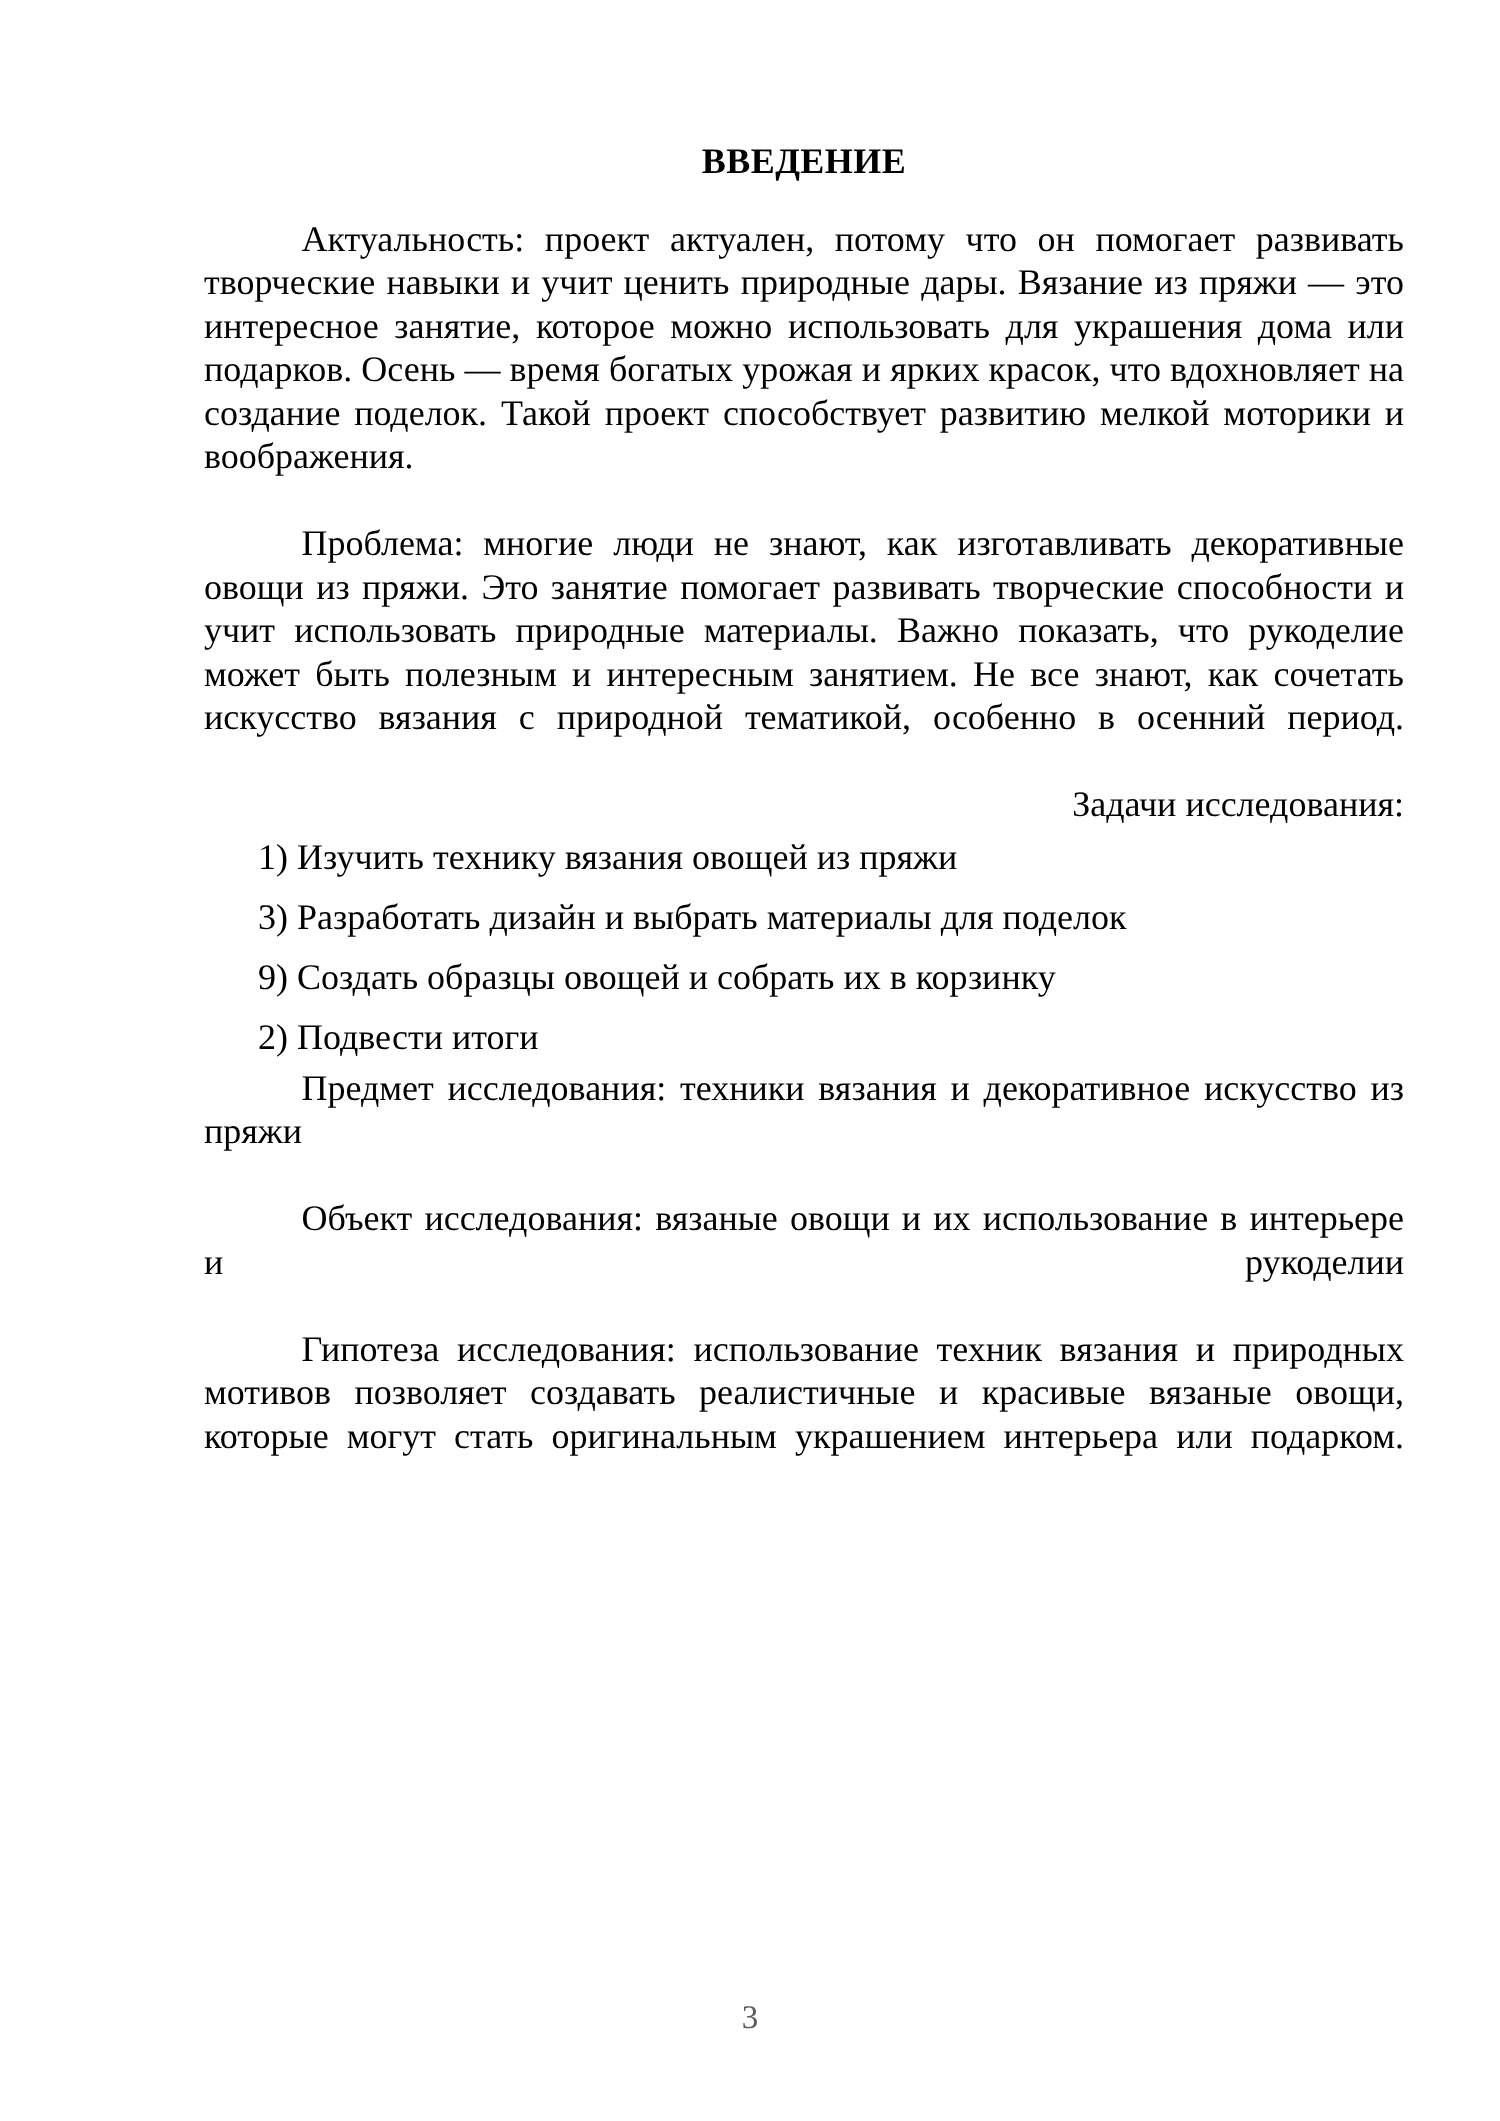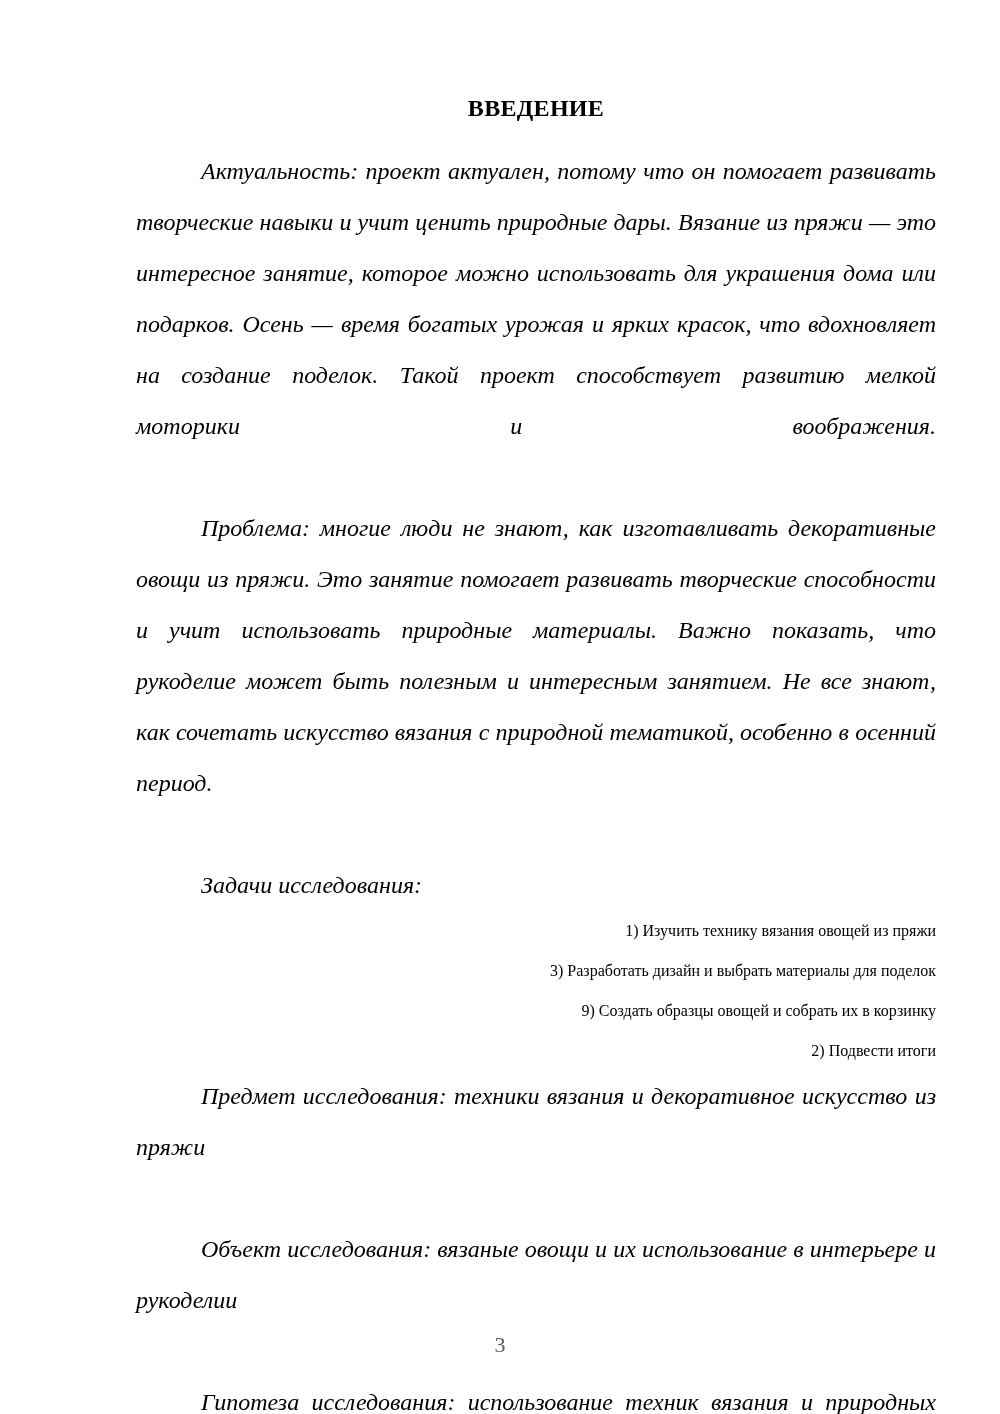--- a/index.html
+++ b/index.html
@@ -37,53 +37,52 @@
     font-size: 24px;
     font-weight: bold;
     text-align: center;
     line-height: 40px;
     margin: 0 0 18px 0;
     letter-spacing: 0.3px;
   }
 
   .para {
     font-size: 24px;
-    line-height: 51px;
+    line-height: 29px;
     text-align: justify;
     text-justify: inter-word;
     text-indent: 65px;
     margin: 0;
     hyphens: none;
-    font-style: italic;
   }
 
   
   .para::after {
     content: "";
     display: inline-block;
     width: 100%;
   }
 
   .para.plain {
-    text-align: left;
+    text-align: right;
   }
   .para.plain::after {
     content: none;
   }
 
   .list {
     list-style: none;
     margin: 0;
     padding: 0;
   }
 
   .list-item {
-    font-size: 16px;
+    font-size: 24px;
     line-height: 40px;
-    text-align: right;
+    text-align: left;
     margin: 0;
     padding: 0 0 0 36px;
     white-space: nowrap;
   }
 
   .page-number {
     position: absolute;
     left: 0;
     top: 1330px;
     width: 1000px;

